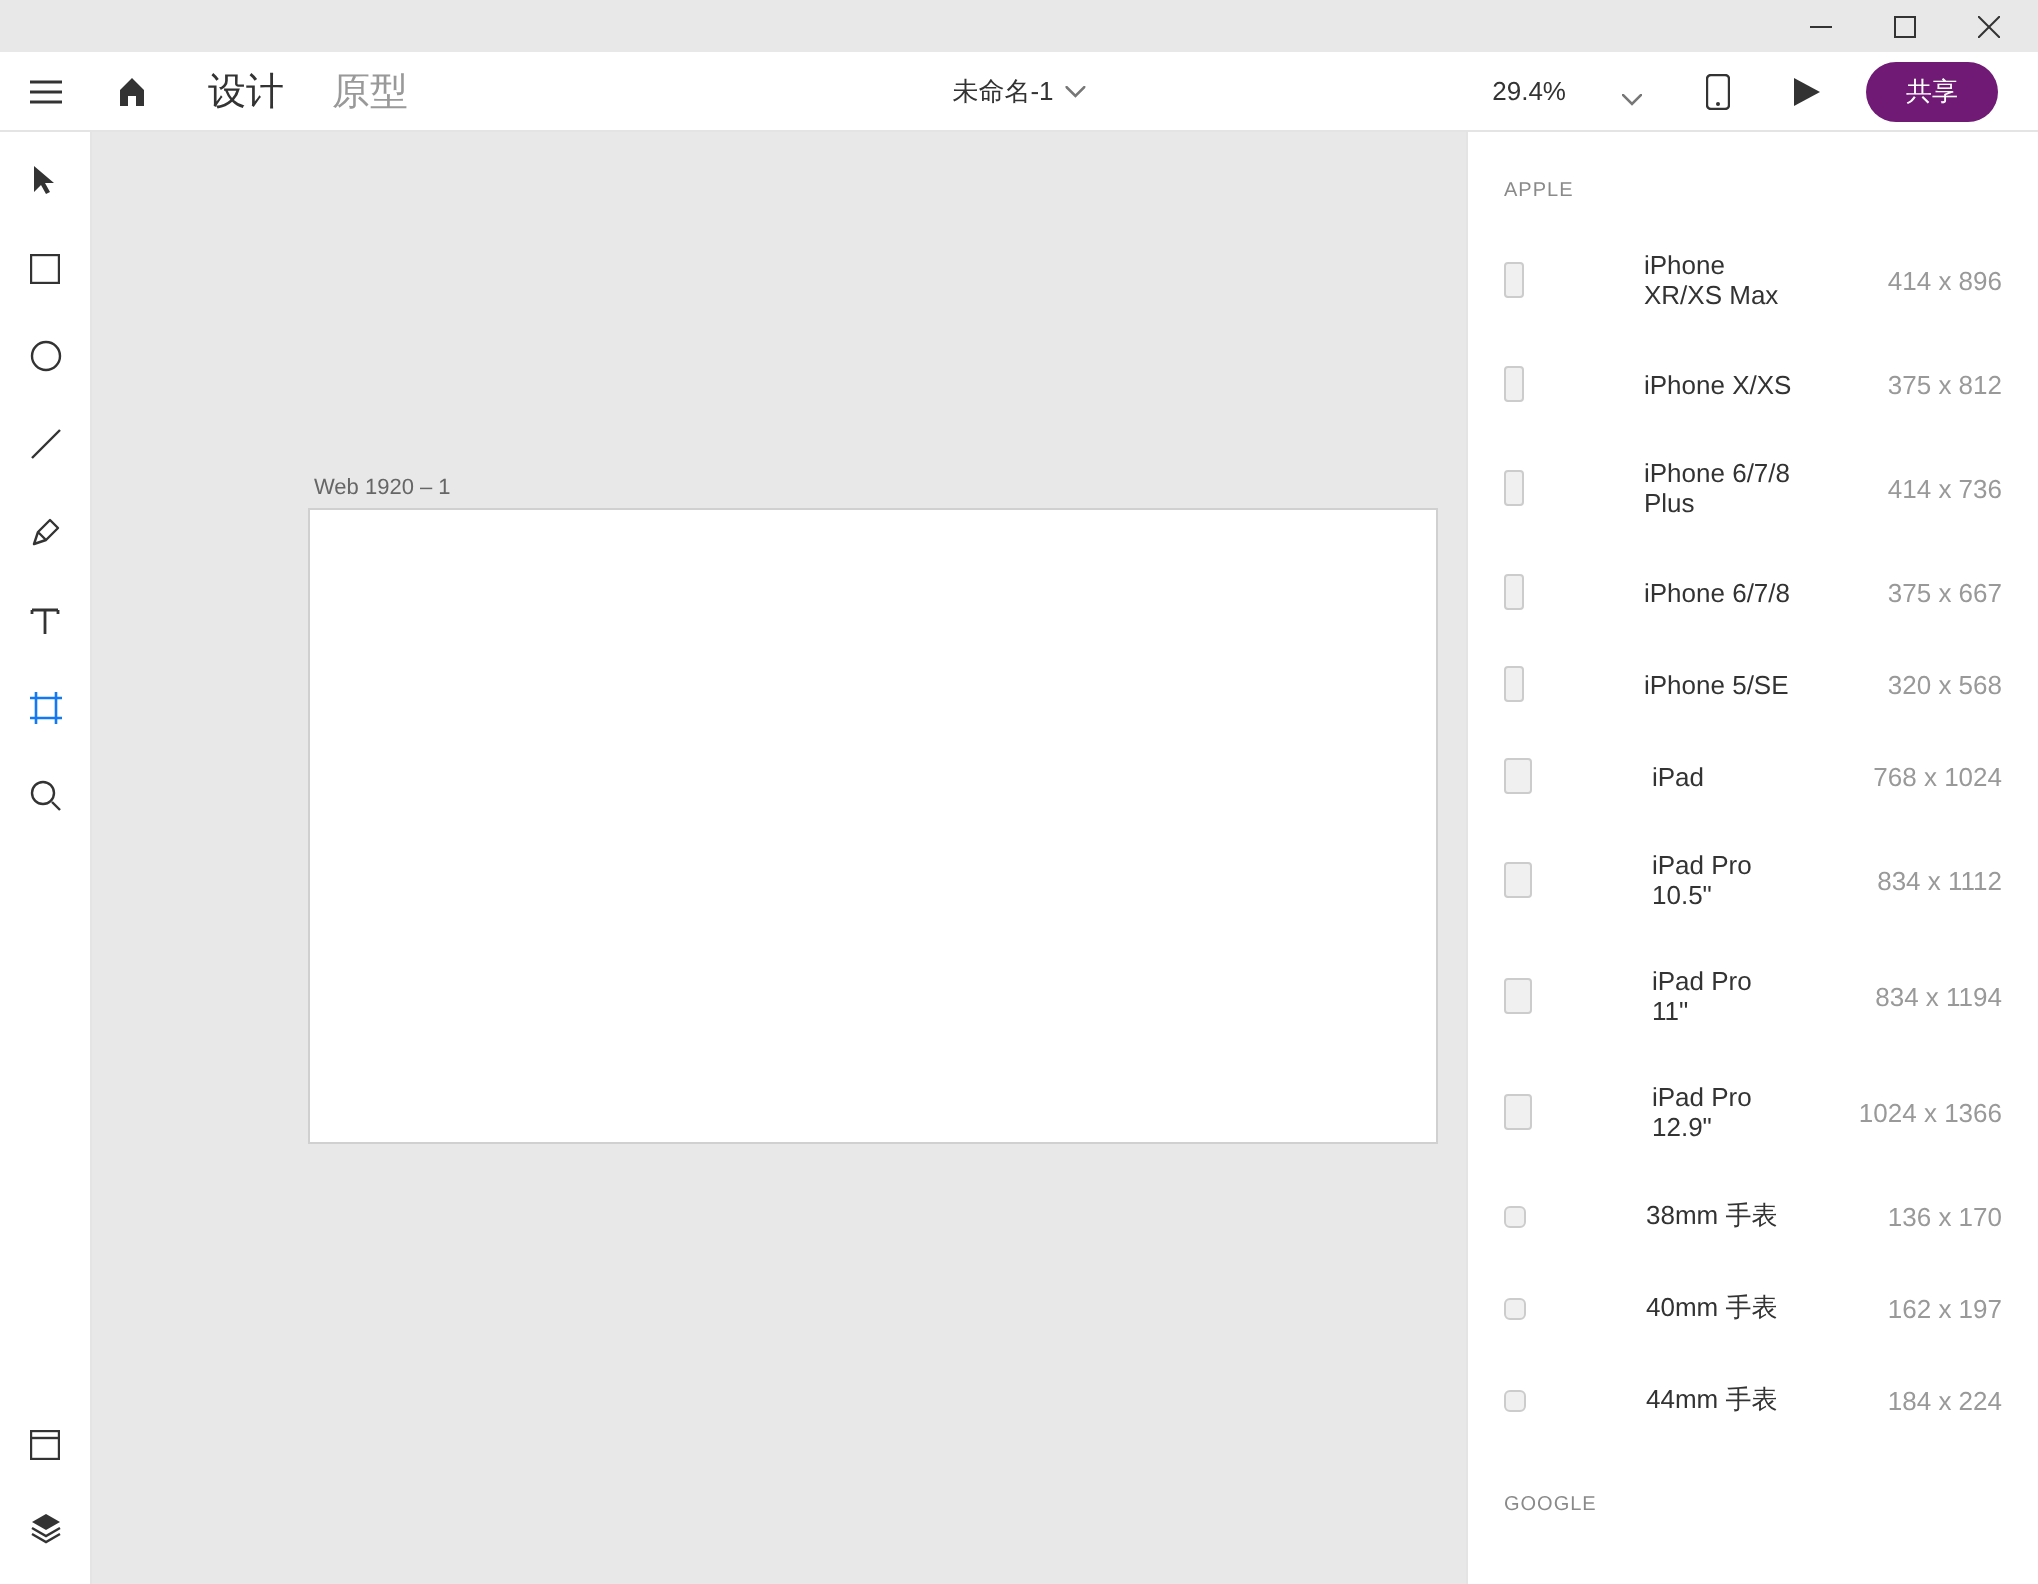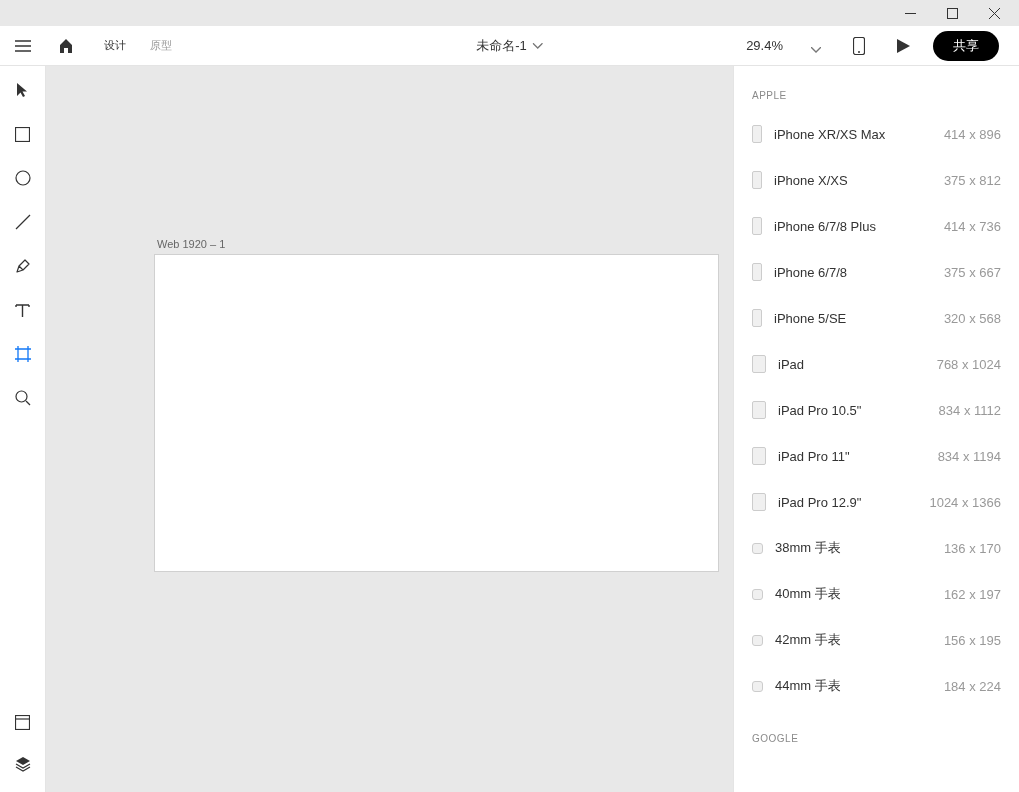--- a/index.html
+++ b/index.html
@@ -6,43 +6,43 @@
 body { width: 1019px; height: 792px; background: #e8e8e8; overflow: hidden; }
 
 .titlebar { height: 26px; background: #e8e8e8; display: flex; justify-content: flex-end; align-items: center; padding-right: 4px; }
 .titlebar .win-btn { width: 42px; height: 26px; display: flex; align-items: center; justify-content: center; cursor: pointer; }
 .titlebar svg { width: 11px; height: 11px; }
 
 .topbar { height: 40px; background: #fff; display: flex; align-items: center; border-bottom: 1px solid #e4e4e4; }
 .hamburger { width: 46px; display: flex; align-items: center; justify-content: center; cursor: pointer; }
 .home-btn { width: 40px; display: flex; align-items: center; justify-content: center; cursor: pointer; }
 .tabs { display: flex; margin-left: 6px; }
-.tab { padding: 0 12px; height: 52px; display: flex; align-items: center; color: #333; font-size: 11px; cursor: pointer; position: relative; }
+.tab { padding: 0 12px; height: 52px; display: flex; align-items: center; color: #333; font-size: 19px; cursor: pointer; position: relative; }
 .tab.inactive { color: #999; }
 .tab.active::after { content: ""; position: absolute; bottom: 0; left: 12px; right: 12px; height: 2px; background: #333; }
 .doc-title { flex: 0 0 auto; margin-left: auto; margin-right: auto; display: flex; align-items: center; font-size: 13px; color: #333; position: absolute; left: 50%; transform: translateX(-50%); }
 .doc-title svg { margin-left: 6px; }
 .zoom { margin-left: auto; display: flex; align-items: flex-end; font-size: 13px; color: #333; padding-right: 16px; }
 .zoom svg { margin-left: 28px; }
 .device-btn, .play-btn { width: 44px; display: flex; align-items: center; justify-content: center; cursor: pointer; }
-.share-btn { background: #000000; color: #fff; border: none; border-radius: 16px; padding: 6px 20px; font-size: 13px; margin-right: 20px; margin-left: 8px; cursor: pointer; }
+.share-btn { background: #701a75; color: #fff; border: none; border-radius: 16px; padding: 6px 20px; font-size: 13px; margin-right: 20px; margin-left: 8px; cursor: pointer; }
 
 .workspace { display: flex; height: calc(792px - 66px); }
 .toolbar { width: 46px; background: #fff; display: flex; flex-direction: column; align-items: center; padding-top: 14px; gap: 24px; border-right: 1px solid #e4e4e4; }
 .tool { width: 20px; height: 20px; display: flex; align-items: center; justify-content: center; cursor: pointer; }
 .tool.active svg * { stroke: #1378f6; fill: none; }
 .toolbar-bottom { margin-top: auto; display: flex; flex-direction: column; align-items: center; gap: 22px; padding-bottom: 18px; }
 
 .canvas-area { flex: 1; background: #e8e8e8; position: relative; padding-left: 48px; }
 .artboard-label { position: absolute; left: 111px; top: 172px; font-size: 11px; color: #666; }
 .artboard { position: absolute; left: 108px; top: 188px; width: 565px; height: 318px; background: #fff; border: 1px solid #d0d0d0; }
 
 .right-panel { width: 286px; background: #fff; overflow-y: auto; border-left: 1px solid #e4e4e4; }
 .panel-section-header { font-size: 10px; letter-spacing: 0.5px; color: #8a8a8a; padding: 24px 18px 10px 18px; }
-.device-row { display: flex; align-items: center; padding: 14px 18px; cursor: pointer; }
+.device-row { display: flex; align-items: center; padding: 14px 18px; cursor: pointer; gap: 48px; }
 .device-thumb { width: 10px; height: 18px; background: #f0f0f0; border: 1px solid #ccc; border-radius: 2px; margin-right: 12px; flex-shrink: 0; }
 .device-thumb.tablet { width: 14px; height: 18px; }
 .device-thumb.watch { width: 11px; height: 11px; border-radius: 3px; }
 .device-name { font-size: 13px; color: #333; flex: 1; }
 .device-dim { font-size: 13px; color: #999; }
 </style>
 </head>
 <body>
 
 <div class="titlebar">
@@ -224,23 +224,18 @@
         <div class="device-name">38mm 手表</div>
         <div class="device-dim">136 x 170</div>
       </div>
       <div class="device-row">
         <div class="device-thumb watch"></div>
         <div class="device-name">40mm 手表</div>
         <div class="device-dim">162 x 197</div>
       </div>
       <div class="device-row">
         <div class="device-thumb watch"></div>
-        <div class="device-name">42mm 手表</div>
-        <div class="device-dim">156 x 195</div>
-      </div>
-      <div class="device-row">
-        <div class="device-thumb watch"></div>
         <div class="device-name">44mm 手表</div>
         <div class="device-dim">184 x 224</div>
       </div>
       <div class="panel-section-header">GOOGLE</div>
     </div>
 </div>
 
 </body></html>

